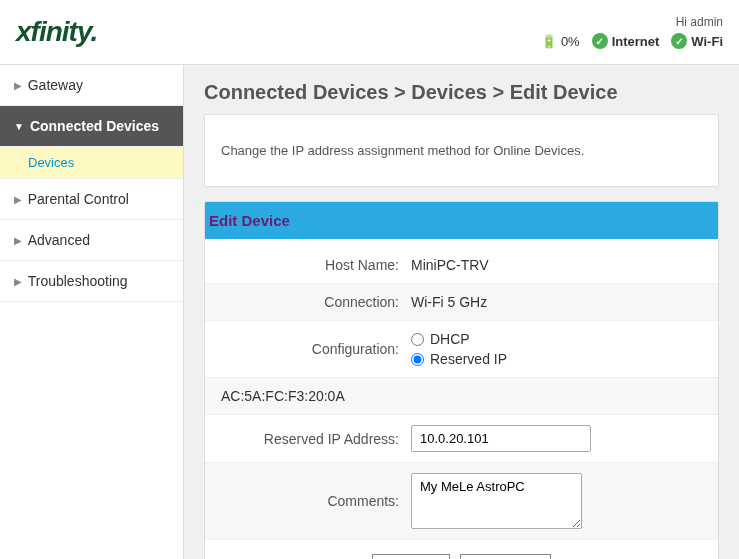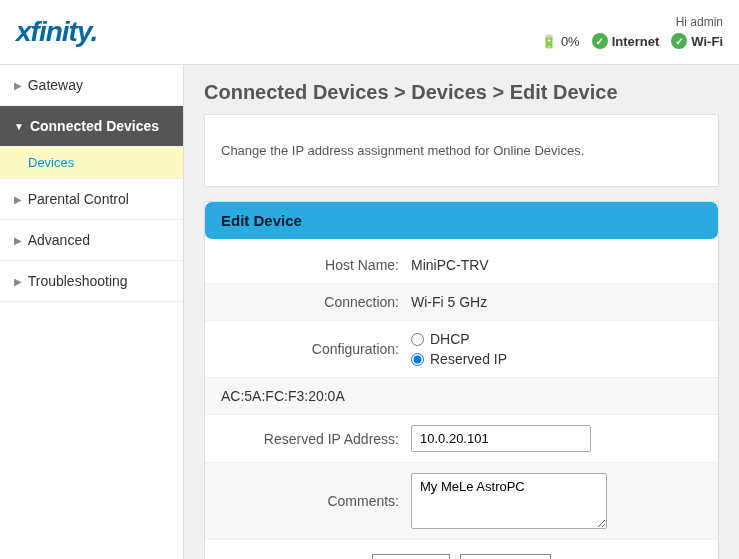--- a/index.html
+++ b/index.html
@@ -12,21 +12,21 @@
       display: flex;
       align-items: center;
       justify-content: space-between;
       padding: 0 16px;
       border-bottom: 1px solid #ddd;
       flex-shrink: 0;
     }
     .xfinity-logo {
       font-size: 28px;
       font-weight: bold;
-      color: #0369a1;
+      color: #14532d;
       font-style: italic;
       letter-spacing: -1px;
     }
     .header-right {
       display: flex;
       flex-direction: column;
       align-items: flex-end;
       gap: 4px;
     }
     .hi-admin {
@@ -137,25 +137,24 @@
 
     
     .form-card {
       background: #fff;
       border: 1px solid #ddd;
       border-radius: 2px;
       overflow: hidden;
     }
     .form-card-header {
       background: #29abe2;
-      color: #0f172a;
+      color: #701a75;
       font-weight: bold;
       font-size: 15px;
-      padding: 10px 16px;
-      border-radius: 7px;
+      padding: 10px 4px;
     }
     .form-body {
       padding: 8px 0;
     }
     .form-row {
       display: flex;
       align-items: center;
       padding: 10px 16px;
       border-bottom: 1px solid #f0f0f0;
     }
@@ -193,21 +192,21 @@
       padding: 5px 8px;
       font-size: 13px;
       width: 180px;
       border-radius: 2px;
       outline: none;
     }
     .form-textarea {
       border: 1px solid #aaa;
       padding: 5px 8px;
       font-size: 13px;
-      width: 196px;
+      width: 171px;
       height: 56px;
       resize: vertical;
       border-radius: 2px;
       outline: none;
       font-family: Arial, sans-serif;
     }
 
     
     .buttons-row {
       display: flex;

